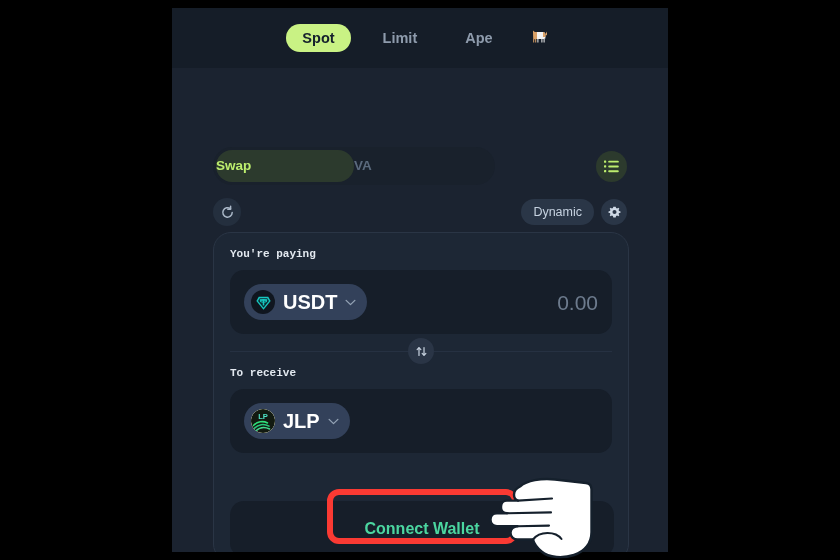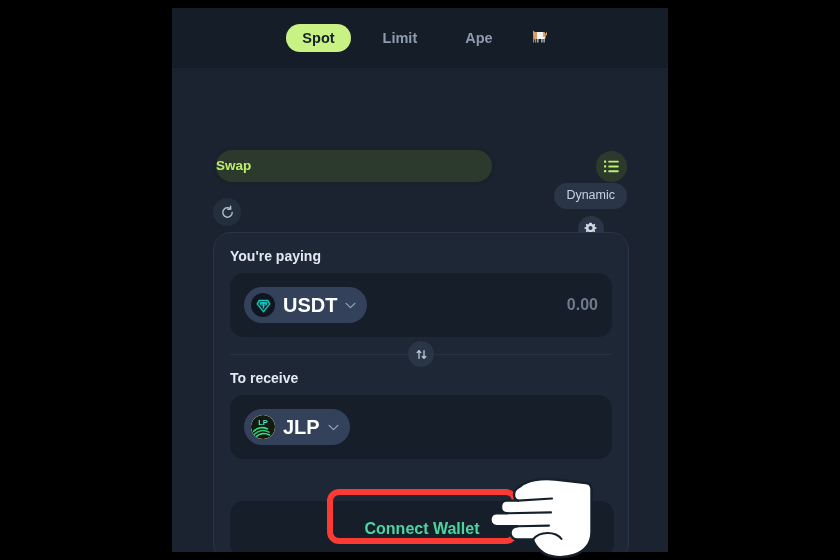--- a/index.html
+++ b/index.html
@@ -133,23 +133,21 @@
     width: 28px;
     height: 28px;
     border-radius: 50%;
     background: #242f3e;
     display: flex;
     align-items: center;
     justify-content: center;
   }
   #util-right {
     display: flex;
-    align-items: center;
     gap: 7px;
-    flex-direction: column;
   }
   #dynamic-pill {
     height: 26px;
     padding: 0 12px;
     border-radius: 999px;
     background: #2a3647;
     color: #c6d2e0;
     font-size: 12.5px;
     display: flex;
     align-items: center;
@@ -172,25 +170,26 @@
     top: 164px;
     width: 416px;
     height: 330px;
     background: #1d2735;
     border: 1px solid #2a3545;
     border-radius: 18px;
     padding: 16px;
   }
 
   .field-label {
-    font-size: 14px;
+    font-size: 11px;
     font-weight: bold;
     color: #e3e9f0;
     margin-bottom: 10px;
     line-height: 1;
+    font-family: Liberation Mono, monospace;
   }
 
   .token-row {
     height: 64px;
     background: #161e29;
     border-radius: 14px;
     display: flex;
     align-items: center;
     justify-content: space-between;
     padding: 0 14px;
@@ -205,24 +204,23 @@
     gap: 8px;
     padding: 0 11px 0 7px;
   }
   .token-symbol {
     font-size: 20px;
     font-weight: bold;
     color: #ffffff;
     line-height: 1;
   }
   .token-amount {
-    font-size: 16px;
+    font-size: 21px;
     color: #6d7b8d;
     line-height: 1;
-    font-weight: bold;
   }
 
   
   .coin {
     width: 24px;
     height: 24px;
     border-radius: 50%;
     display: flex;
     align-items: center;
     justify-content: center;
@@ -326,20 +324,23 @@
         </svg>
       </div>
     </div>
 
     <div id="main-col">
 
       <div id="order-tabs-row">
         <div id="order-tabs">
           <div class="order-tab active">
             <span>Swap</span>
+          </div>
+          <div class="order-tab">
+            <span>VA</span>
           </div>
         </div>
 
         <div id="orders-icon-btn">
           <svg width="15" height="13" viewBox="0 0 15 13">
             <rect x="0" y="0.5" width="2.2" height="2.2" rx="0.4" fill="#bdee6e"></rect>
             <rect x="0" y="5.3" width="2.2" height="2.2" rx="0.4" fill="#bdee6e"></rect>
             <rect x="0" y="10.1" width="2.2" height="2.2" rx="0.4" fill="#bdee6e"></rect>
             <rect x="4.2" y="0.7" width="10.6" height="1.9" rx="0.9" fill="#bdee6e"></rect>
             <rect x="4.2" y="5.5" width="10.6" height="1.9" rx="0.9" fill="#bdee6e"></rect>

